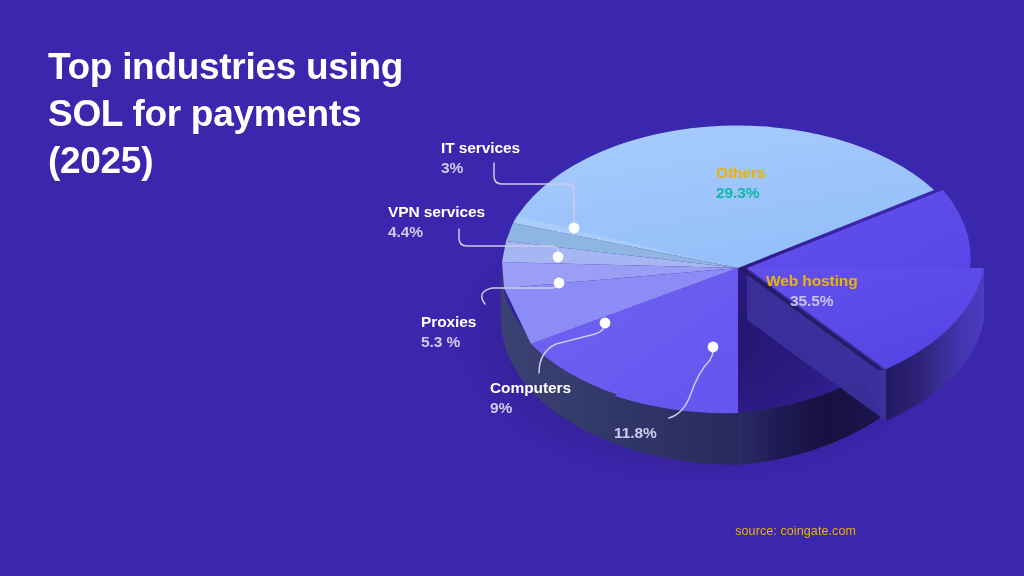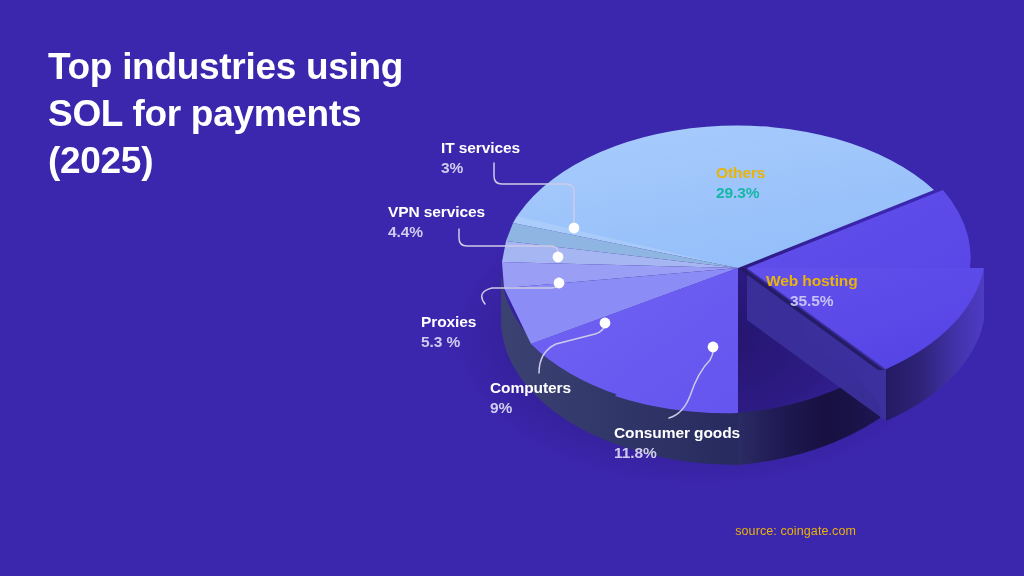--- a/index.html
+++ b/index.html
@@ -216,21 +216,20 @@
     <span class="nm">Proxies</span>
     <span class="pc">5.3 %</span>
   </div>
 
   <div class="callout" id="cal-cmp" style="left:484px; top:378px;margin-left:6px;">
     <span class="nm">Computers</span>
     <span class="pc">9%</span>
   </div>
 
   <div class="callout" id="cal-cg" style="left:614px; top:423px;">
-    <span class="nm">Consumer goods</span>
     <span class="pc">11.8%</span>
   </div>
 
   <div class="inlabel" id="lab-others" style="left:716px; top:163px;">
     <span class="nm">Others</span>
     <span class="pc">29.3%</span>
   </div>
 
   <div class="inlabel" id="lab-web" style="left:766px; top:271px;">
     <span class="nm">Web hosting</span>

